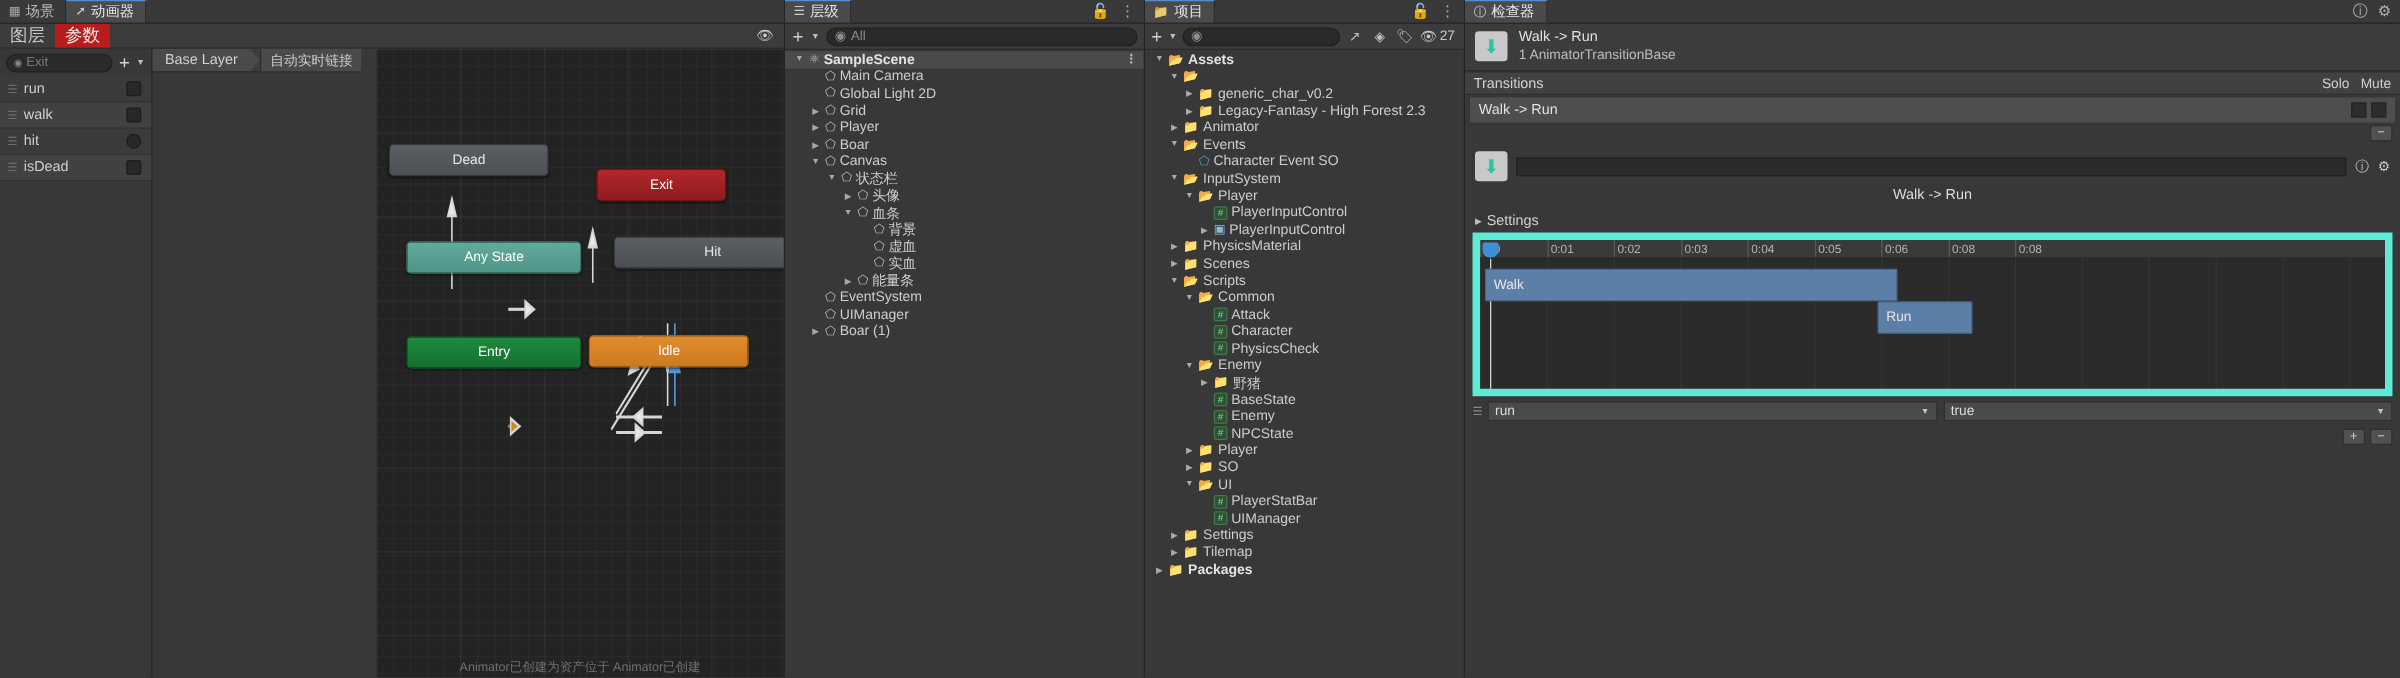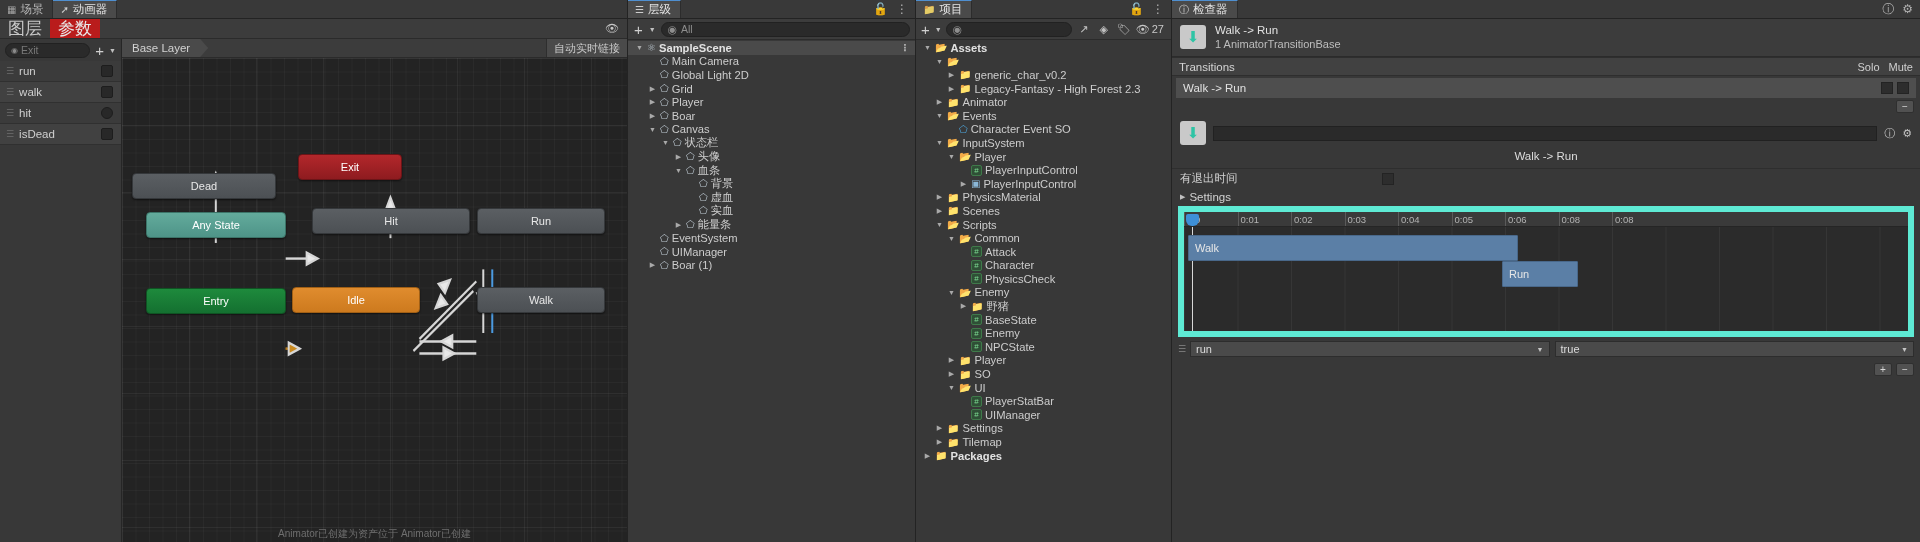--- a/index.html
+++ b/index.html
@@ -36,21 +36,21 @@
 
   
   .animator { width: 628px; height: 542px; background: #383838;
               display: flex; flex-direction: column; border-right: 1px solid #232323; }
   .anim-sub {
     height: 20px; background: #3c3c3c; display: flex; align-items: center;
     border-bottom: 1px solid #2b2b2b;
   }
   .anim-sub .stab {
     padding: 0 8px; height: 100%; display: flex; align-items: center;
-    font-size: 17px; color: #c8c8c8;
+    font-size: 14px; color: #c8c8c8;
   }
   .anim-sub .stab.sel { background: #b91c1c; color: #e8e8e8; }
   .eye-btn { margin-left: auto; margin-right: 8px; font-size: 11px; color: #c8c8c8; }
   .anim-body { flex: 1; display: flex; min-height: 0; }
 
   .param-col { width: 122px; background: #383838; display: flex; flex-direction: column;
                border-right: 1px solid #262626; }
   .param-search { height: 22px; display: flex; align-items: center; gap: 4px; padding: 0 5px; }
   .srch {
     flex: 1; height: 15px; background: #2a2a2a; border: 1px solid #212121;
@@ -64,21 +64,21 @@
     height: 21px; display: flex; align-items: center; gap: 6px;
     padding: 0 8px 0 6px; border-bottom: 1px solid #303030;
     background: #3b3b3b;
   }
   .param-row.alt { background: #414141; }
   .grip { color: #6e6e6e; font-size: 9px; letter-spacing: -1px; }
   .param-name { flex: 1; color: #cfcfcf; font-size: 11.5px; }
   .pbox { width: 12px; height: 12px; background: #282828; border: 1px solid #1d1d1d; border-radius: 2px; }
   .pcirc { width: 12px; height: 12px; background: #282828; border: 1px solid #1d1d1d; border-radius: 50%; }
 
-  .graph-col { flex: 1; display: flex; flex-direction: column; min-width: 0; }
+  .graph-col { flex: 1; display: flex; flex-direction: row; min-width: 0; gap: 12px; }
   .breadcrumb {
     height: 19px; background: #3c3c3c; display: flex; align-items: center;
     border-bottom: 1px solid #2b2b2b; position: relative;
   }
   .crumb { padding: 0 12px 0 10px; font-size: 11.5px; color: #d2d2d2;
            background: #4a4a4a; height: 100%; display: flex; align-items: center;
            clip-path: polygon(0 0, calc(100% - 8px) 0, 100% 50%, calc(100% - 8px) 100%, 0 100%); padding-right: 18px;}
   .live-link {
     margin-left: auto; margin-right: 0; height: 100%; display: flex; align-items: center;
     padding: 0 7px; background: #4a4a4a; font-size: 11px; color: #c9c9c9;
@@ -289,21 +289,21 @@
               <line x1="362" y1="176" x2="362" y2="229"></line>
               <polygon points="362,207 356,196 368,196"></polygon>
             </g>
             <g stroke="#4b9ae0" stroke-width="2" fill="#4b9ae0">
 
               <line x1="371" y1="229" x2="371" y2="176"></line>
               <polygon points="371,196 365,207 377,207"></polygon>
             </g>
           </svg>
           <div class="graph-note">Animator已创建为资产位于 Animator已创建</div>
-        <div class="node gray" style="left: 10px; top: 76px; width: 144px; margin-top: 39px;">Dead</div>
+        <div class="node gray" style="left: 10px; top: 76px; width: 128px;">Dead</div>
             <div class="node red" style="left: 176px; top: 96px; width: 104px;">Exit</div>
             <div class="node teal" style="left: 24px; top: 154px; width: 140px;">Any State</div>
             <div class="node gray" style="left: 190px; top: 150px; width: 158px;">Hit</div>
             <div class="node gray" style="left: 355px; top: 150px; width: 128px;">Run</div>
             <div class="node green" style="left: 24px; top: 230px; width: 140px;">Entry</div>
             <div class="node orange" style="left: 170px; top: 229px; width: 128px;">Idle</div>
             <div class="node gray" style="left: 355px; top: 229px; width: 128px;">Walk</div>
           </div>
       </div>
     </div>
@@ -689,24 +689,20 @@
     </div>
 
     <div class="namerow">
       <div class="trans-icon">⬇</div>
       <div class="namefield"></div>
       <span class="gl">ⓘ</span>
       <span class="gl">⚙</span>
     </div>
     <div class="centered-name">Walk  -&gt;  Run</div>
 
-    <div class="exit-row">
-      <span>有退出时间</span>
-      <span class="chk"></span>
-    </div>
     <div class="settings-row">
       <span class="carat">▶</span>
       <span>Settings</span>
     </div>
 
     <div class="timeline">
       <div class="tl-ruler" id="tl-ruler">
           <span class="tl-tick" style="left: 0px;">:00</span>
           <span class="tl-tick" style="left: 53.5px;">0:01</span>
           <span class="tl-tick" style="left: 107px;">0:02</span>

